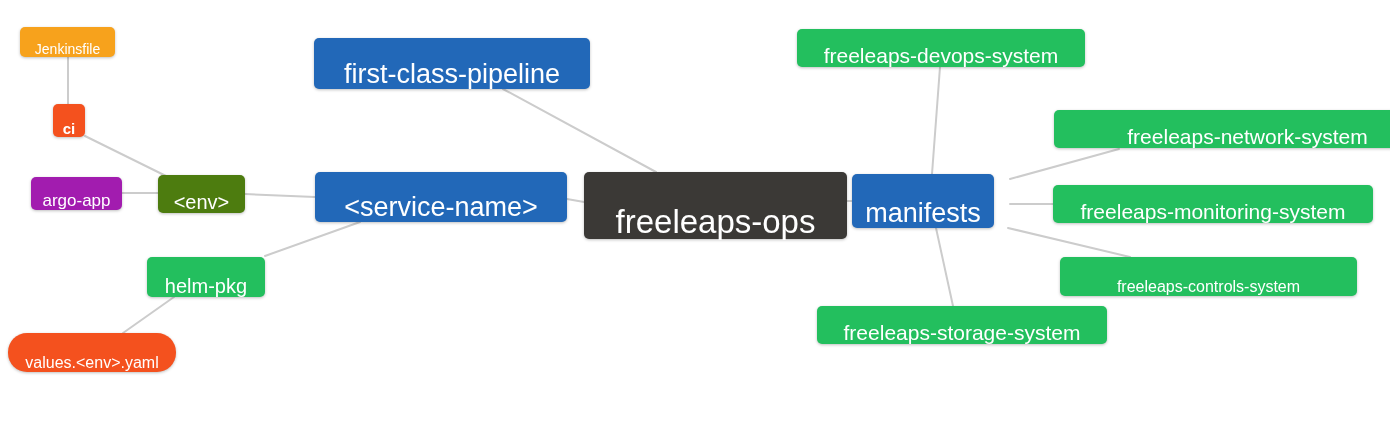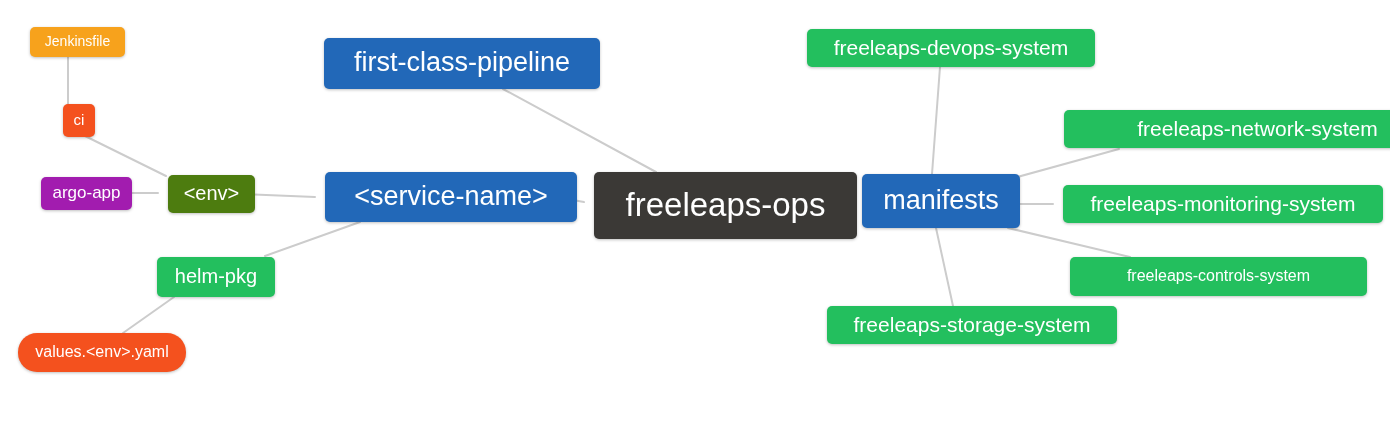--- a/index.html
+++ b/index.html
@@ -20,30 +20,29 @@
     left: 0;
     top: 0;
     width: 1390px;
     height: 421px;
     z-index: 1;
   }
   .node {
     position: absolute;
     z-index: 2;
     display: flex;
-    align-items: center;
+    align-items: flex-end;
     justify-content: center;
     border-radius: 5px;
     box-sizing: border-box;
     color: #ffffff;
     box-shadow: 0 1px 3px rgba(0,0,0,0.25);
     cursor: default;
     white-space: nowrap;
     line-height: 1;
-    margin-left: 10px;
   }
   .node span {
     display: block;
     transform: translateY(-1px);
   }
 </style>
 </head>
 <body>
 
 <div class="canvas">
@@ -60,39 +59,39 @@
       <line x1="932" y1="174" x2="940" y2="67" stroke="#cccccc" stroke-width="2" stroke-linecap="round"></line>
       <line x1="1010" y1="179" x2="1119" y2="149" stroke="#cccccc" stroke-width="2" stroke-linecap="round"></line>
       <line x1="1010" y1="204" x2="1053" y2="204" stroke="#cccccc" stroke-width="2" stroke-linecap="round"></line>
       <line x1="1008" y1="228" x2="1130" y2="257" stroke="#cccccc" stroke-width="2" stroke-linecap="round"></line>
       <line x1="936" y1="228" x2="953" y2="306" stroke="#cccccc" stroke-width="2" stroke-linecap="round"></line>
     </svg>
 
 <div class="node" style="left: 20px; top: 27px; width: 95px; height: 30px; font-size: 14px; background: rgb(247, 162, 28); color: rgb(255, 255, 255);">
       <span>Jenkinsfile</span>
     </div>
-    <div class="node" style="left: 53px; top: 104px; width: 32px; height: 33px; font-size: 15px; background: rgb(244, 81, 30); color: rgb(255, 255, 255);">
+    <div class="node" style="left: 53px; top: 104px; width: 32px; height: 33px; font-size: 15px; background: rgb(244, 81, 30); color: rgb(255, 255, 255); font-weight: bold;">
       <span>ci</span>
     </div>
     <div class="node" style="left: 31px; top: 177px; width: 91px; height: 33px; font-size: 17px; background: #a21caf; color: rgb(255, 255, 255);">
       <span>argo-app</span>
     </div>
     <div class="node" style="left: 158px; top: 175px; width: 87px; height: 38px; font-size: 20px; background: #4d7c0f; color: rgb(255, 255, 255);">
       <span>&lt;env&gt;</span>
     </div>
     <div class="node" style="left: 314px; top: 38px; width: 276px; height: 51px; font-size: 27px; background: rgb(34, 104, 184); color: rgb(255, 255, 255);">
       <span>first-class-pipeline</span>
     </div>
     <div class="node" style="left: 315px; top: 172px; width: 252px; height: 50px; font-size: 27px; background: rgb(34, 104, 184); color: rgb(255, 255, 255);">
       <span>&lt;service-name&gt;</span>
     </div>
     <div class="node" style="left: 584px; top: 172px; width: 263px; height: 67px; font-size: 33px; background: rgb(59, 57, 54); color: rgb(255, 255, 255);">
       <span>freeleaps-ops</span>
     </div>
-    <div class="node" style="left: 852px; top: 174px; width: 158px; height: 54px; font-size: 27px; background: rgb(34, 104, 184); color: rgb(255, 255, 255);">
+    <div class="node" style="left: 852px; top: 174px; width: 142px; height: 54px; font-size: 27px; background: rgb(34, 104, 184); color: rgb(255, 255, 255);">
       <span>manifests</span>
     </div>
     <div class="node" style="left: 147px; top: 257px; width: 118px; height: 40px; font-size: 20px; background: rgb(35, 191, 94); color: rgb(255, 255, 255);">
       <span>helm-pkg</span>
     </div>
     <div class="node" style="left: 8px; top: 333px; width: 168px; height: 39px; font-size: 16px; background: rgb(244, 81, 30); color: rgb(255, 255, 255); border-radius: 19px;">
       <span>values.&lt;env&gt;.yaml</span>
     </div>
     <div class="node" style="left: 797px; top: 29px; width: 288px; height: 38px; font-size: 21px; background: rgb(35, 191, 94); color: rgb(255, 255, 255);">
       <span>freeleaps-devops-system</span>

